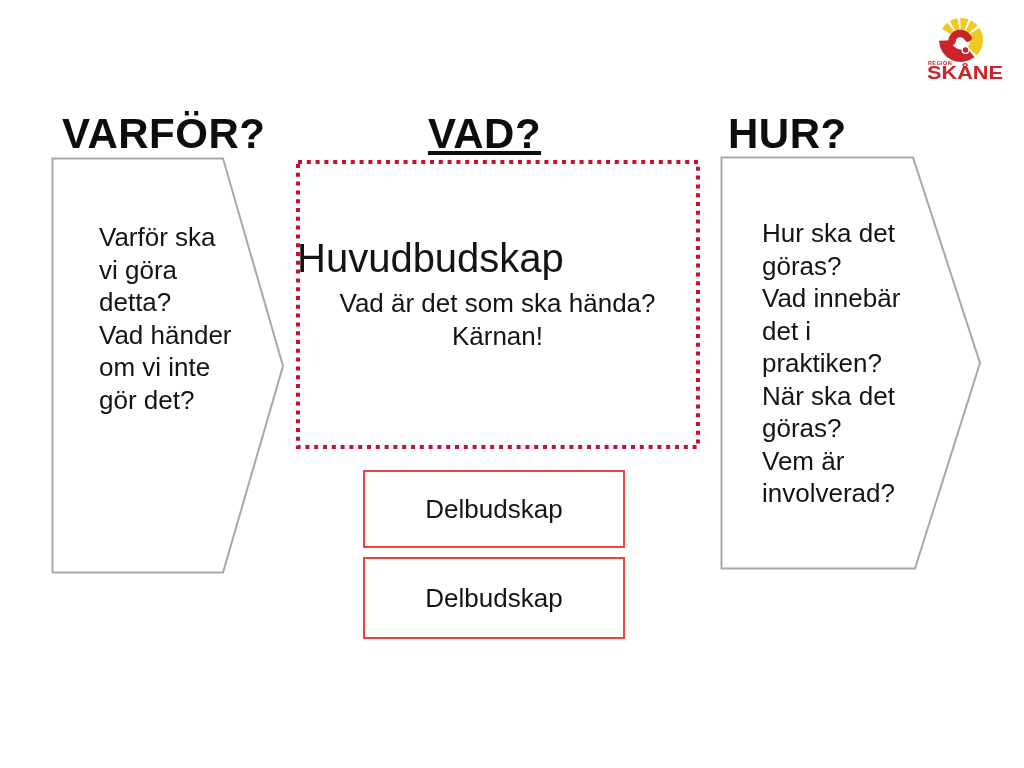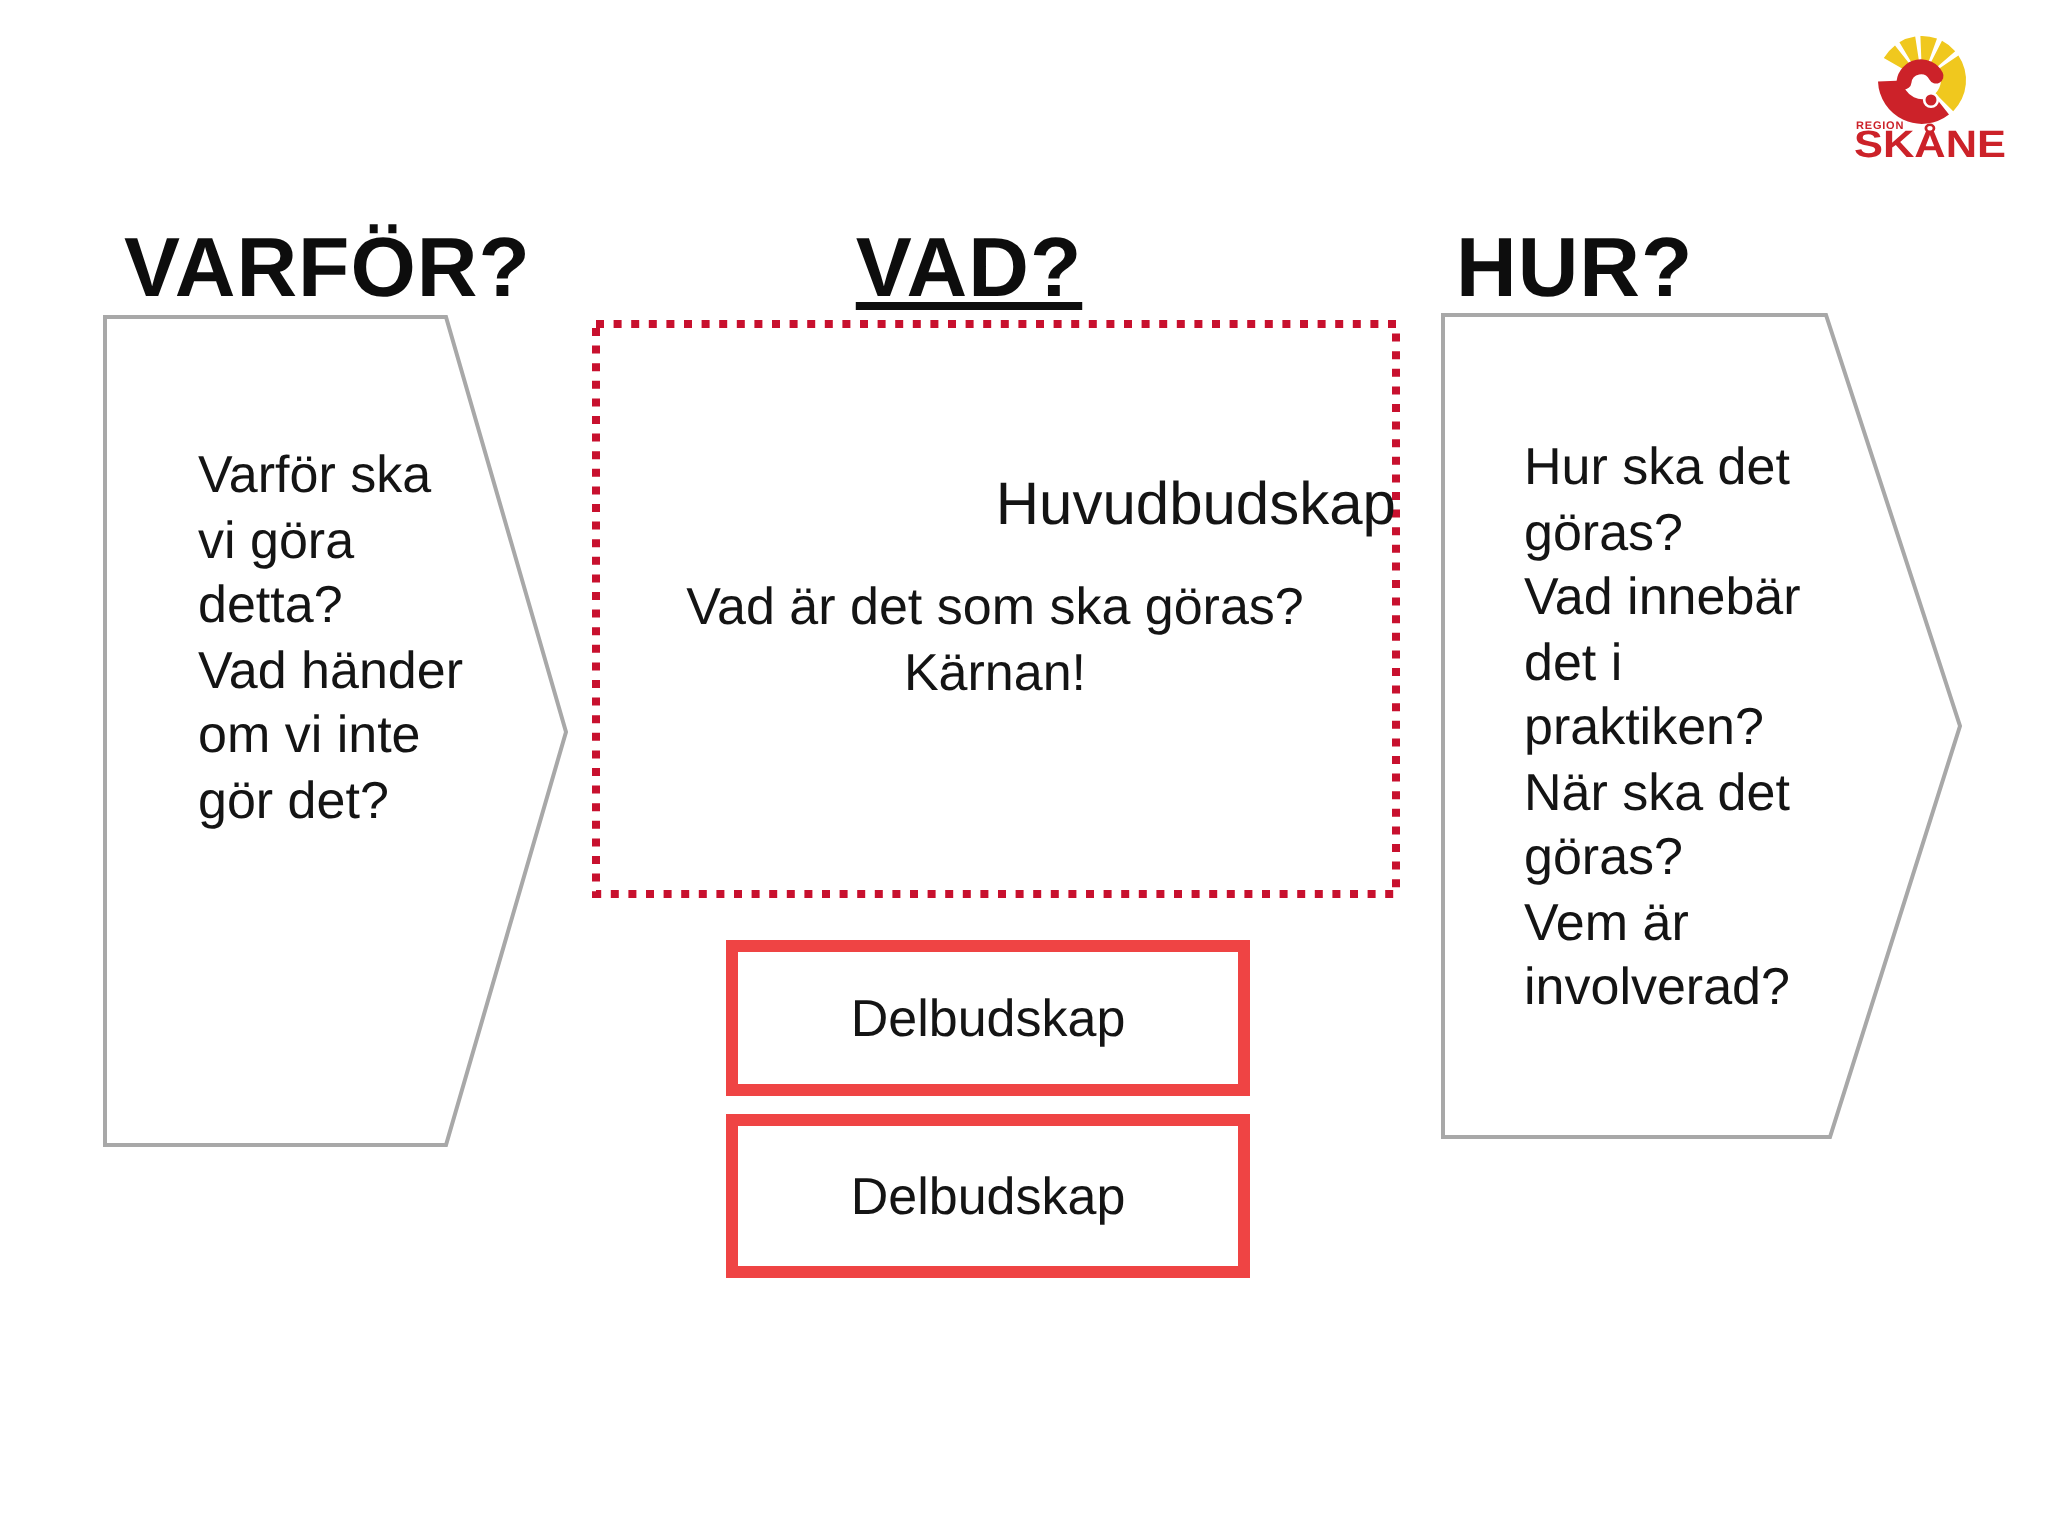--- a/index.html
+++ b/index.html
@@ -30,37 +30,37 @@
     white-space: pre-line;
     color: #141414;
     margin-left: 14px;
   }
   #why-text { left: 85px;  top: 221px; width: 160px; }
   #how-text { left: 748px; top: 217px; width: 175px; }
 
   #main-box-svg { left: 295px; top: 159px; }
   #main-title {
     left: 297px; top: 236px; width: 401px;
-    text-align: right;
-    font-size: 30px;
+    text-align: left;
+    font-size: 40px;
     color: #141414;
   }
   #main-question {
     left: 297px; top: 287px; width: 401px;
     text-align: center;
     font-size: 26px;
     line-height: 33px;
     white-space: pre-line;
     color: #141414;
   }
 
   .sub-box {
     left: 363px;
     width: 262px;
-    border: 6px solid #ef4444;
+    border: 2px solid #ef4444;
     background: #ffffff;
     display: flex;
     align-items: center;
     justify-content: center;
     font-size: 26px;
     color: #141414;
   }
   #sub-box-1 { top: 470px; height: 78px; }
   #sub-box-2 { top: 557px; height: 82px; }
 
@@ -80,21 +80,21 @@
 vi göra
 detta?
 Vad händer
 om vi inte
 gör det?</div>
 
 <svg class="abs" id="main-box-svg" width="406" height="291" viewBox="0 0 406 291">
   <rect x="3" y="3" width="400" height="285" fill="#ffffff" stroke="#C8102E" stroke-width="4" stroke-dasharray="4 4.8"></rect>
 </svg>
 <div class="abs" id="main-title">Huvudbudskap</div>
-<div class="abs" id="main-question">Vad är det som ska göras?
+<div class="abs" id="main-question">Vad är det som ska hända?
 Kärnan!</div>
 
 <div class="abs sub-box" id="sub-box-1">
   <span>Delbudskap</span>
 </div>
 <div class="abs sub-box" id="sub-box-2">
   <span>Delbudskap</span>
 </div>
 
 <svg class="abs arrow-svg" style="left:720px; top:156px;" width="262" height="414" viewBox="0 0 262 414">

